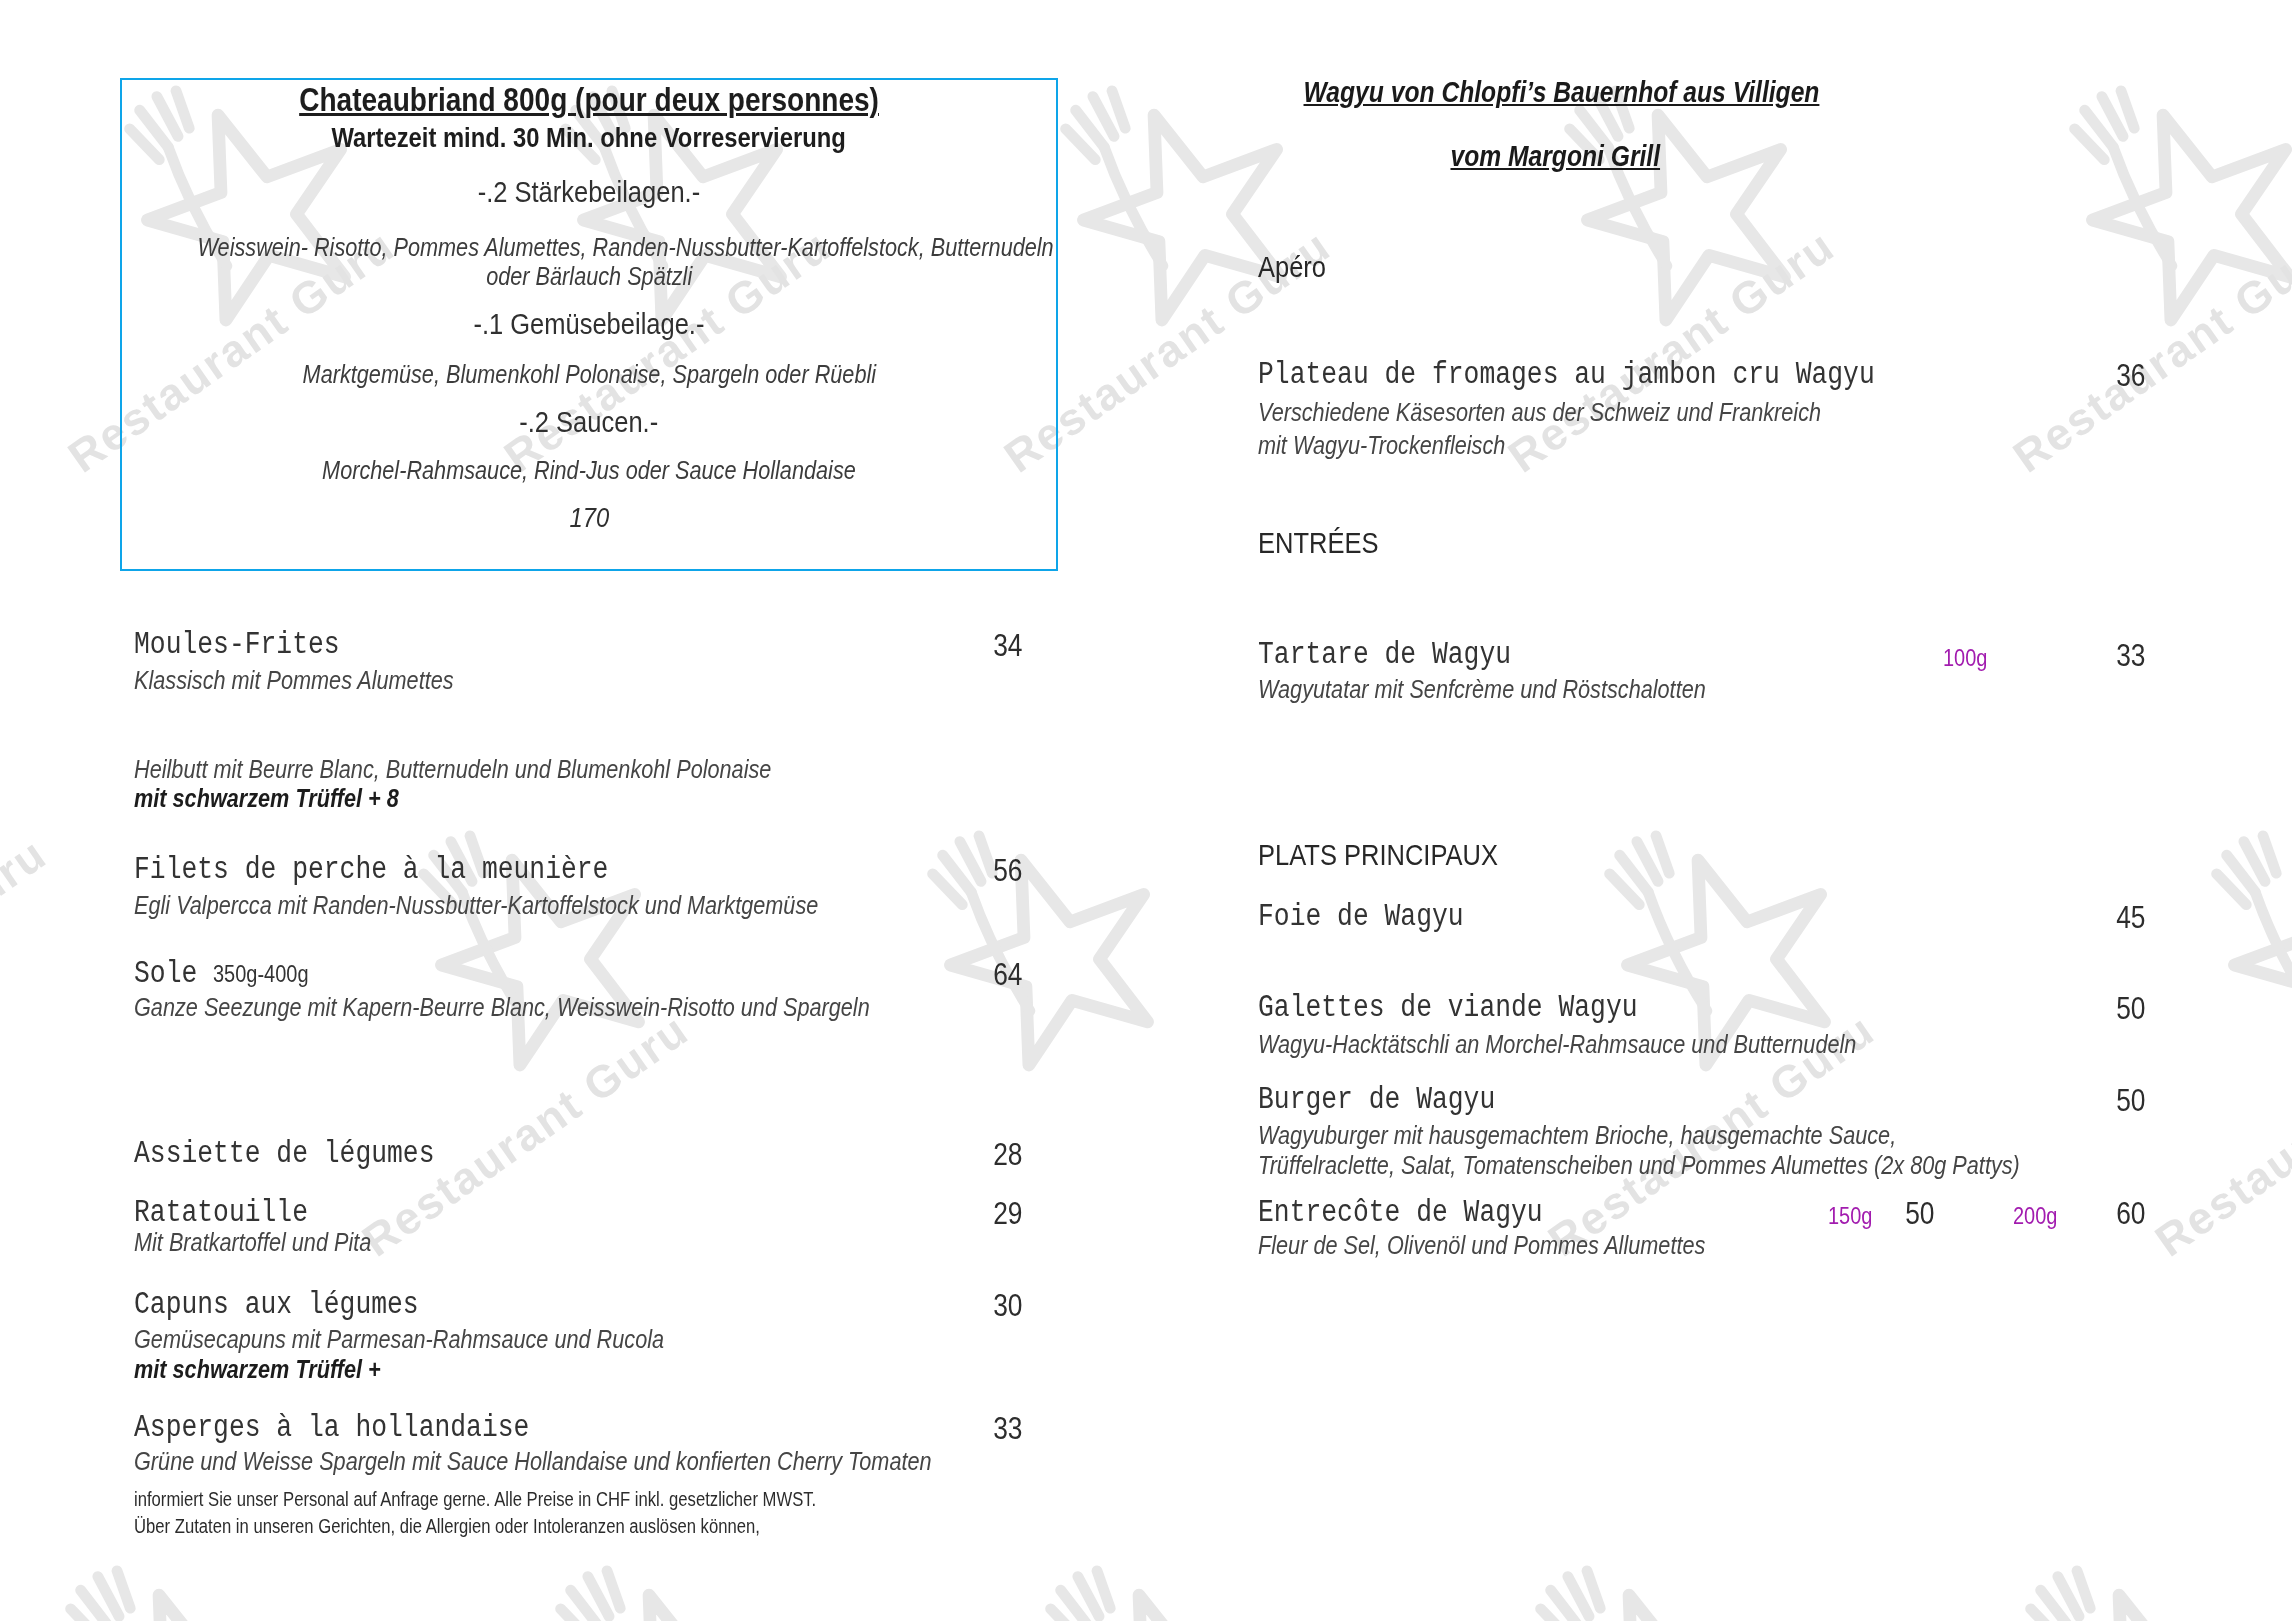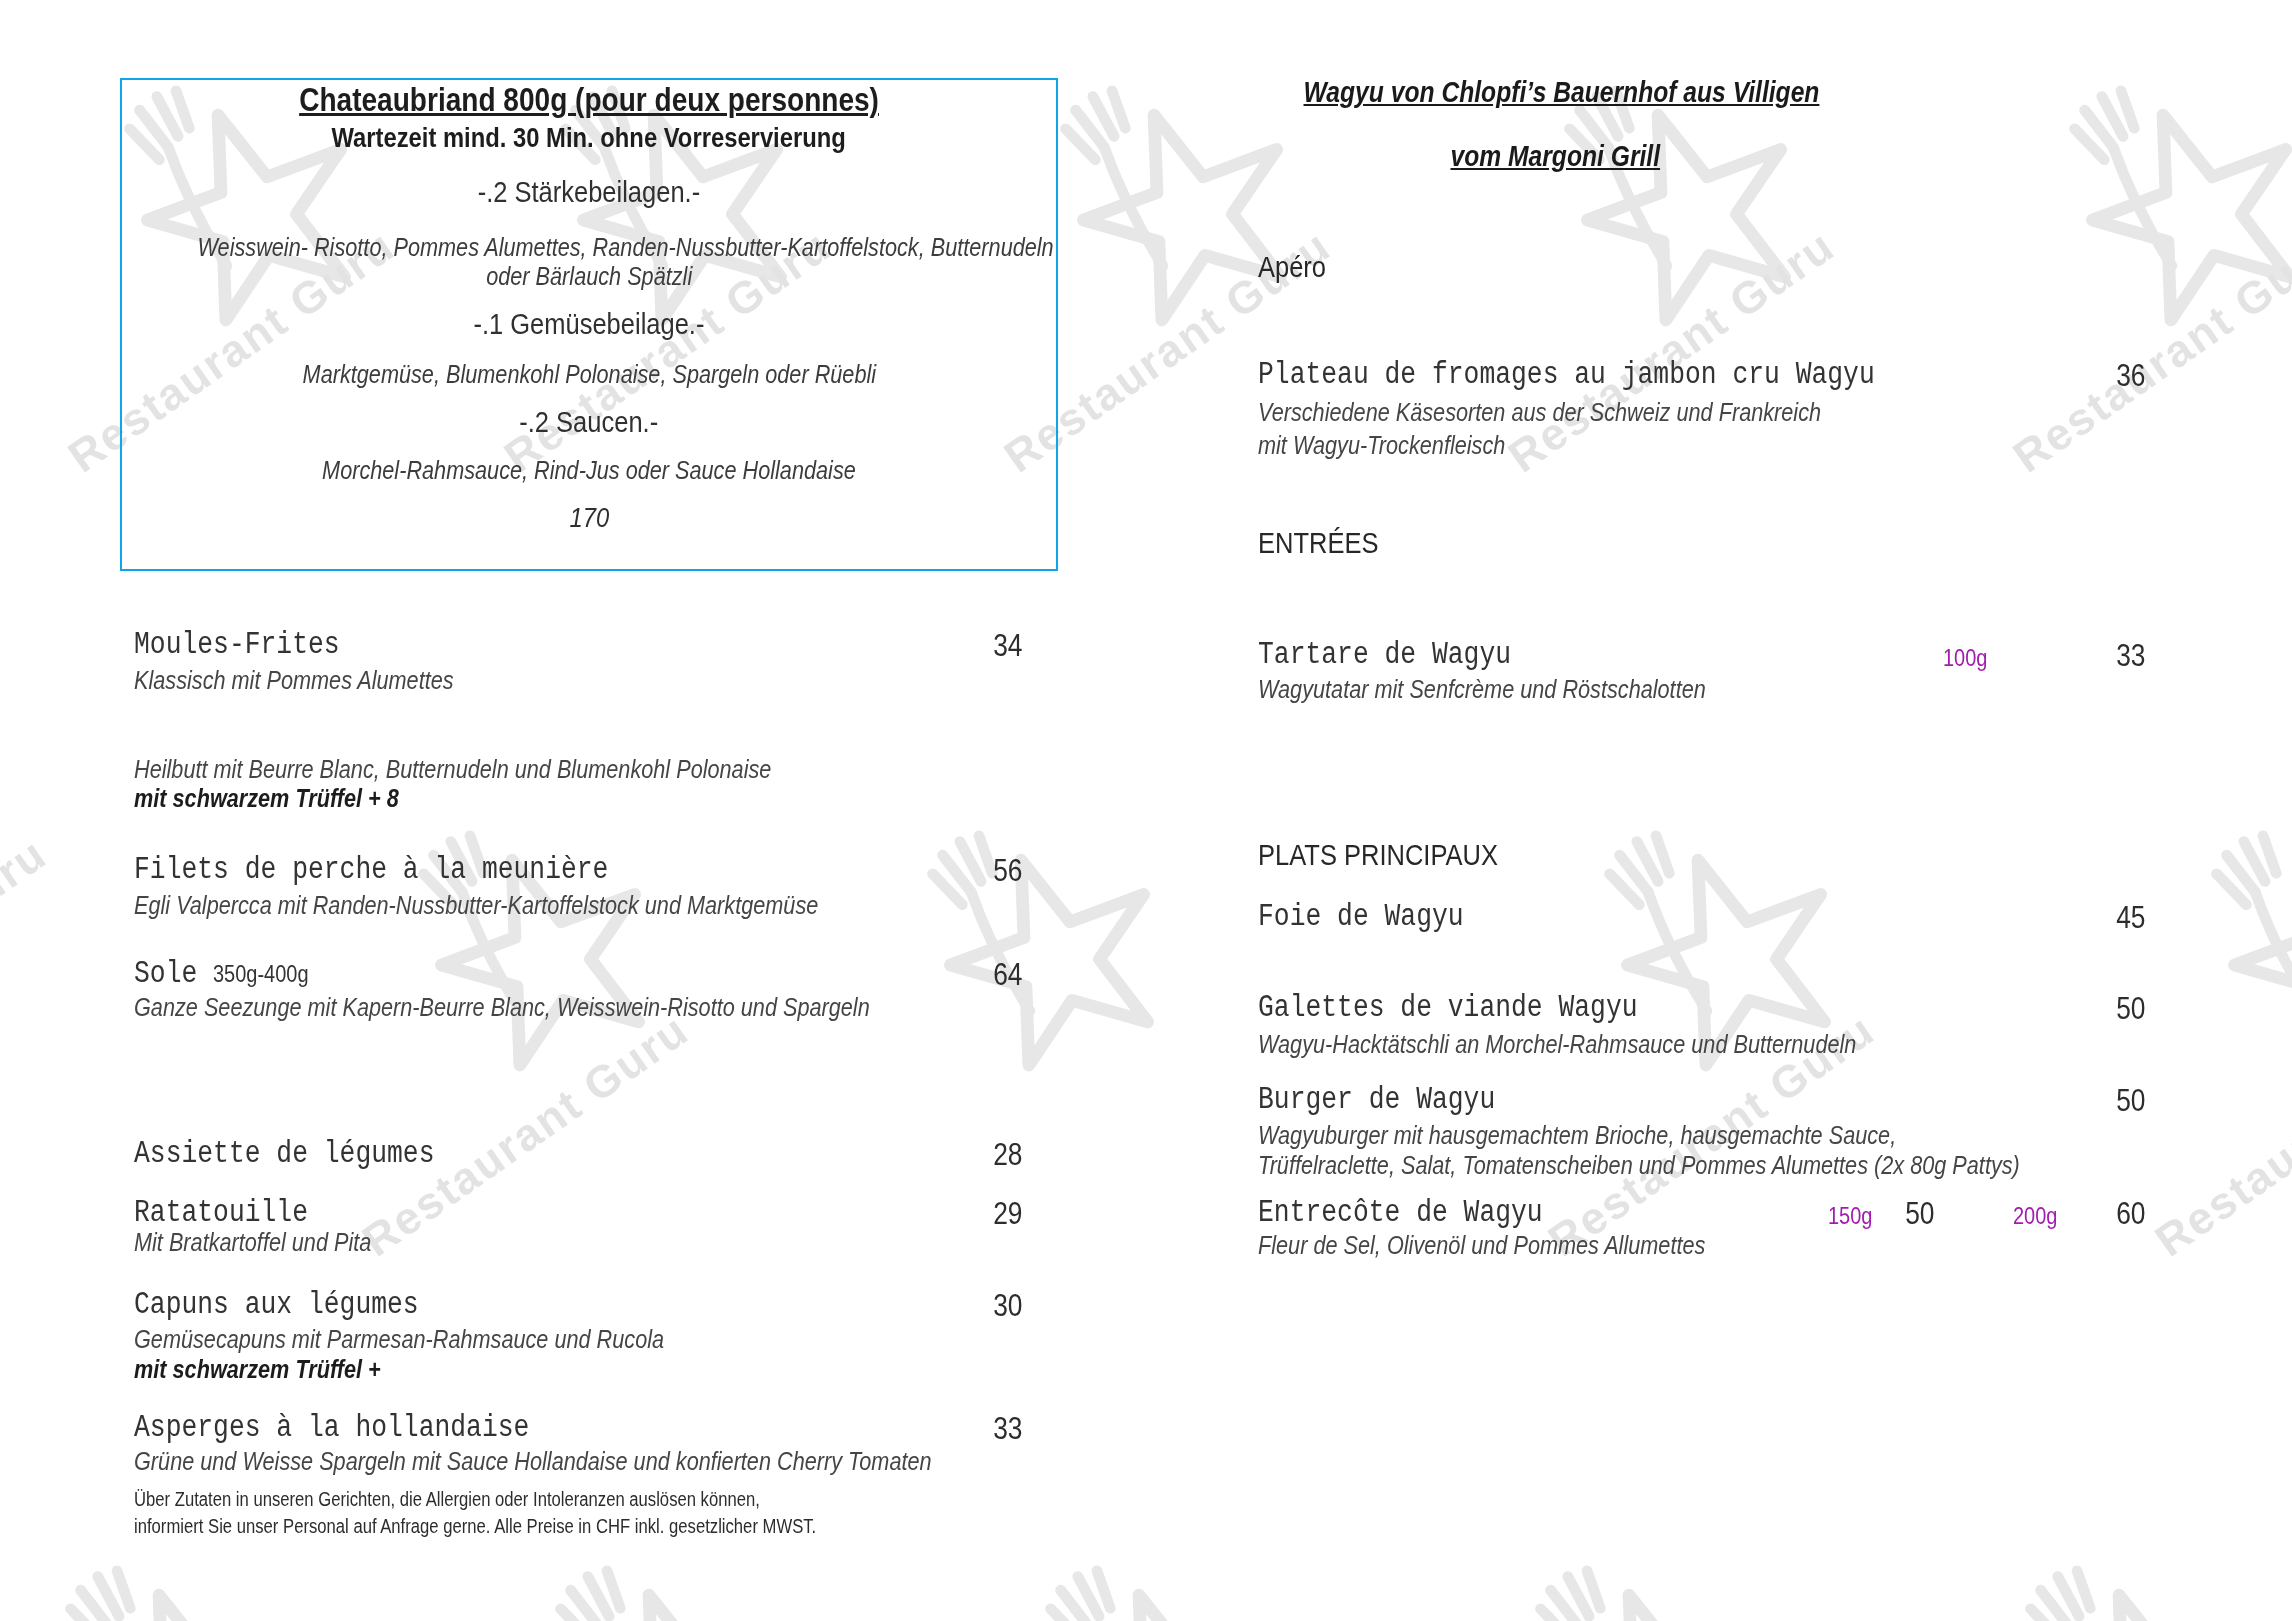--- a/index.html
+++ b/index.html
@@ -178,22 +178,22 @@
     <div class="desc desc-left" style="top:1326px"><span class="cond">Gemüsecapuns mit Parmesan-Rahmsauce und Rucola</span></div>
     <div class="desc desc-left note" style="top:1356px"><span class="cond">mit schwarzem Trüffel +</span></div>
 
     <div class="row row-left" style="top:1412px">
       <span class="ititle"><span class="cond">Asperges à la hollandaise</span></span>
       <span class="price"><span class="cond-r">33</span></span>
     </div>
     <div class="desc desc-left" style="top:1448px"><span class="cond">Grüne und Weisse Spargeln mit Sauce Hollandaise und konfierten Cherry Tomaten</span></div>
 
     <div class="footnote" style="top:1486px">
+      <div><span class="cond">informiert Sie unser Personal auf Anfrage gerne. Alle Preise in CHF inkl. gesetzlicher MWST.</span></div>
       <div><span class="cond">Über Zutaten in unseren Gerichten, die Allergien oder Intoleranzen auslösen können,</span></div>
-      <div><span class="cond">informiert Sie unser Personal auf Anfrage gerne. Alle Preise in CHF inkl. gesetzlicher MWST.</span></div>
     </div>
 
     <div class="r-title" style="top:141px"><span class="cond-c">vom Margoni Grill</span></div>
     <div class="r-title" style="top:77px"><span class="cond-c">Wagyu von Chlopfi’s Bauernhof aus Villigen</span></div>
 
     <div class="sec-header" style="top:251px"><span class="cond">Apéro</span></div>
 
     <div class="row row-right" style="top:359px">
       <span class="ititle"><span class="cond">Plateau de fromages au jambon cru Wagyu</span></span>
       <span class="price"><span class="cond-r">36</span></span>

